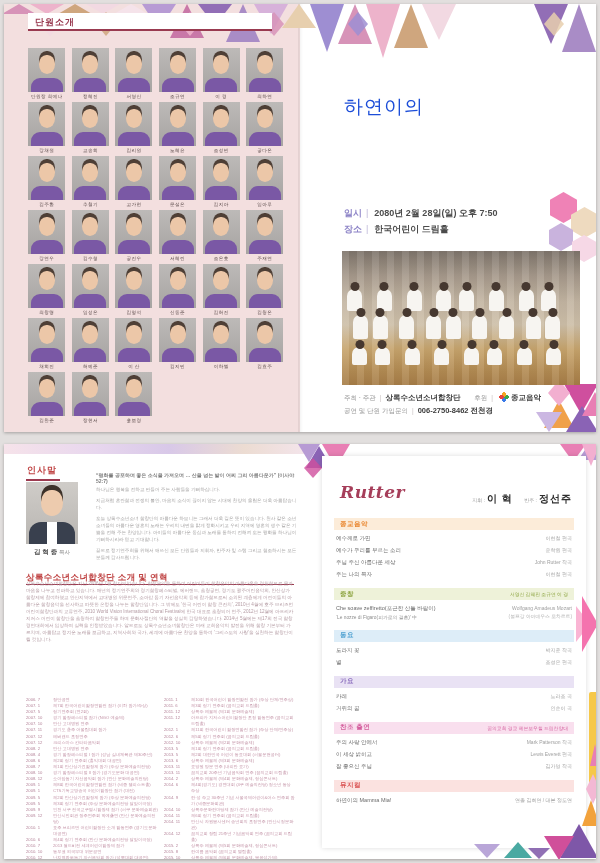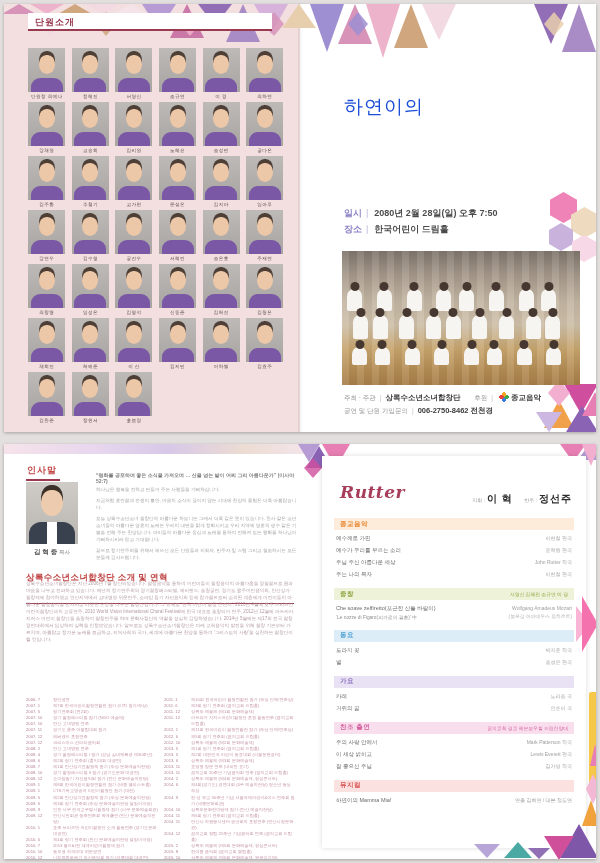--- a/index.html
+++ b/index.html
@@ -46,21 +46,21 @@
   .logo-dots{display:inline-block;width:10px;height:10px;vertical-align:-2px;margin:0 2px;
      background:radial-gradient(circle 2.2px at 2.4px 5px,#e8443a 98%,transparent),
                 radial-gradient(circle 2.2px at 5px 2.4px,#f5a623 98%,transparent),
                 radial-gradient(circle 2.2px at 7.6px 5px,#3aa84a 98%,transparent),
                 radial-gradient(circle 2.2px at 5px 7.6px,#3a7ae8 98%,transparent);}
   
   .bp-strip{position:absolute;left:0;top:0;width:300px;height:10px;
      background:linear-gradient(90deg,#f6e3ea,#e8d7ee 30%,#d8c8e8 55%,#ecdcd2 80%,#f3e4ea);}
   .greet-head,.hist-head{position:absolute;color:#c04545;font-weight:bold;z-index:3;margin-top:10px;}
   .greet-head{left:22px;top:10px;font-size:9px;border-bottom:2px solid #9c3b50;padding:0 3px 2px 1px;letter-spacing:1px;}
-  .hist-head{left:22px;top:118px;width:268px;font-size:8.5px;border-bottom:1.5px solid #9c3b50;padding-bottom:19px;letter-spacing:.4px;}
+  .hist-head{left:22px;top:118px;width:268px;font-size:8.5px;border-bottom:1.5px solid #9c3b50;padding-bottom:0;letter-spacing:.4px;}
   .quote{position:absolute;left:92px;top:28px;width:202px;font-size:5px;font-weight:bold;color:#7c7c7c;z-index:3;}
   #pastor{position:absolute;left:22px;top:38px;width:52px;height:62px;z-index:3;
      background:linear-gradient(180deg,#cfccc8,#b8b5b1);overflow:visible;}
   #pastor::before{content:"";position:absolute;top:8px;left:50%;transform:translateX(-50%);
      width:22px;height:26px;background:#edcbae;border-radius:46% 46% 50% 50%;box-shadow:0 -5px 0 0 #3c3129;}
   #pastor::after{content:"";position:absolute;bottom:0;left:50%;transform:translateX(-50%);width:46px;height:22px;
      border-radius:12px 12px 0 0;background:linear-gradient(90deg,#39404e 40%,#fff 40% 60%,#39404e 60%);}
   .pastor-name{position:absolute;left:14px;top:104px;width:68px;text-align:center;font-size:6.5px;font-weight:bold;color:#4a4a4a;z-index:3;}
   #greet-paras{position:absolute;left:92px;top:42px;width:202px;z-index:3;}
   #greet-paras p{margin:0 0 4px 0;font-size:4.6px;line-height:7px;color:#a6a4a4;}

